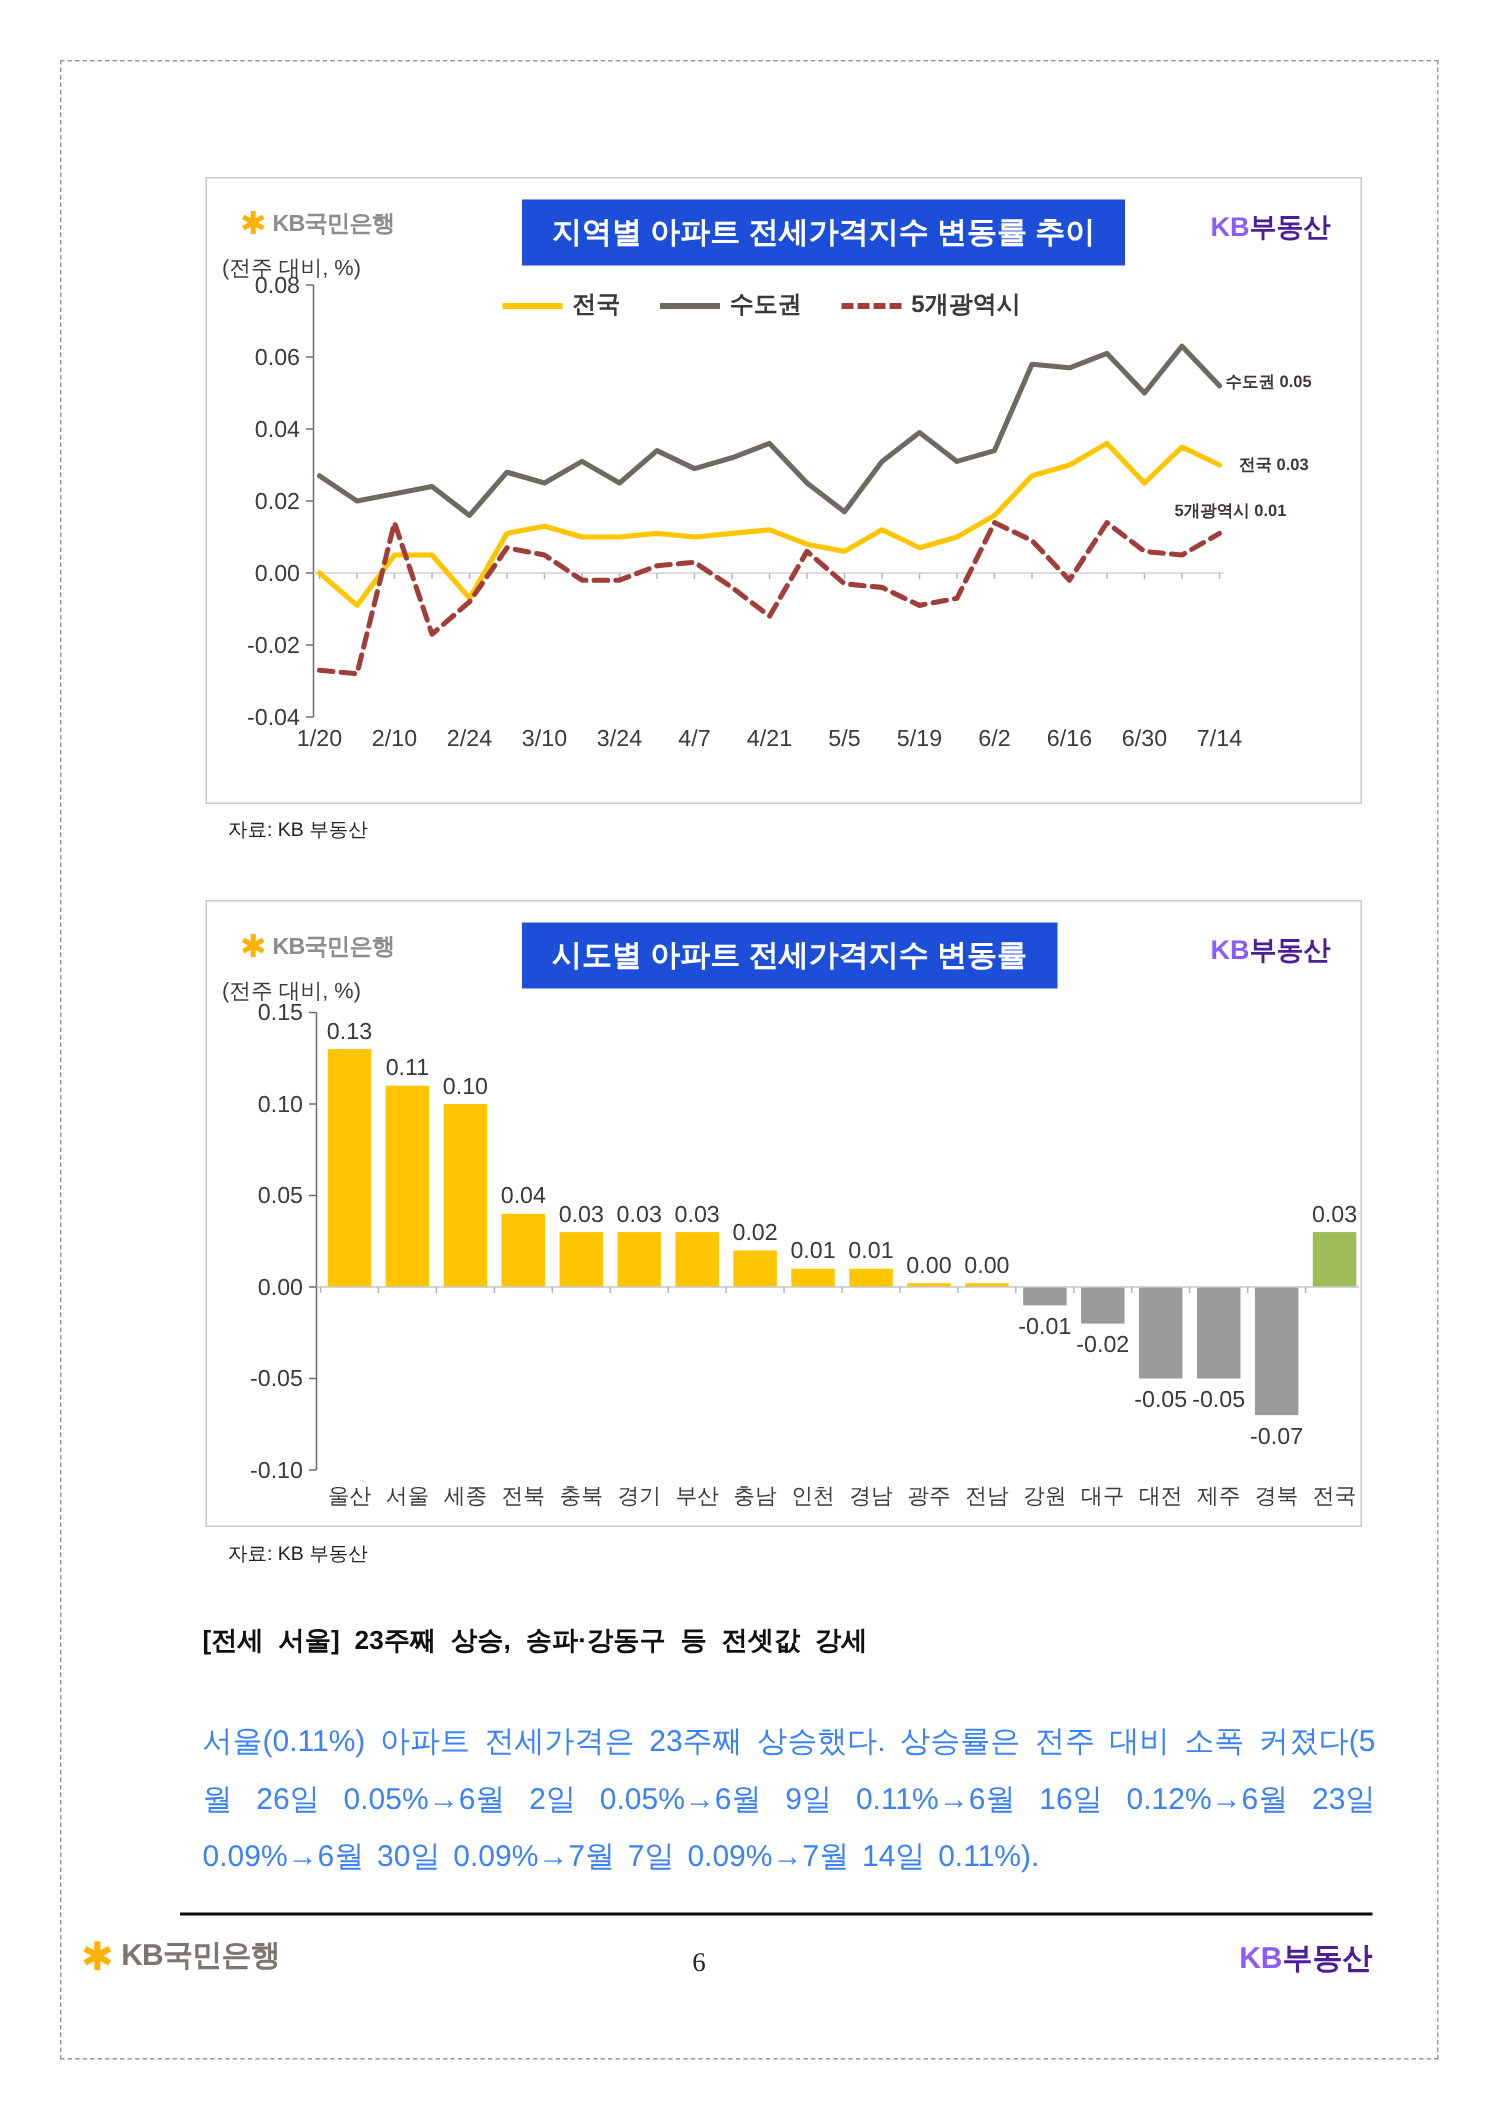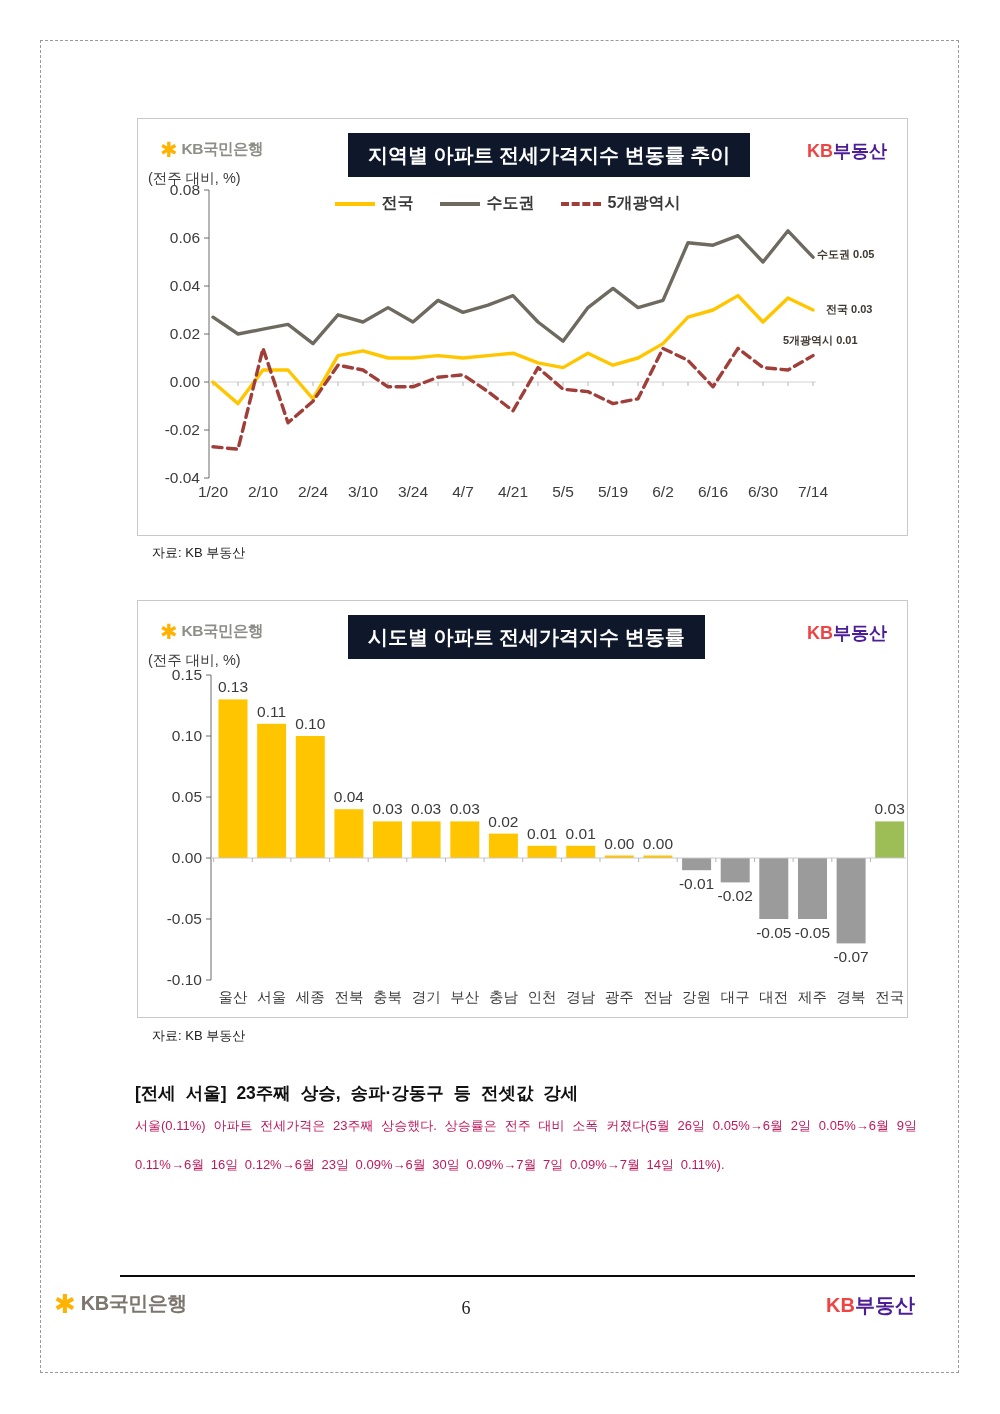--- a/index.html
+++ b/index.html
@@ -11,24 +11,24 @@
 
   .chart-box{position:absolute;left:137px;width:769px;height:416px;border:1px solid #c9c9c9;background:#fff;}
   #chart1{top:118px;}
   #chart2{top:600px;}
 
   .kb-logo{position:absolute;left:22px;top:20px;display:flex;align-items:center;gap:4px;z-index:3;}
   .star{color:#FFB300;font-size:21px;line-height:1;}
   .kb-logo-text{color:#8E8E88;font-size:15.5px;font-weight:bold;letter-spacing:-0.5px;}
 
   .chart-title{position:absolute;left:210px;top:14px;height:44px;line-height:44px;padding:0 20px;
-    background:#0f172a;color:#ffffff;font-size:20px;font-weight:bold;white-space:nowrap;z-index:3;}
+    background:#1d4ed8;color:#ffffff;font-size:20px;font-weight:bold;white-space:nowrap;z-index:3;}
 
   .kb-re{position:absolute;right:20px;top:20px;font-size:18px;font-weight:bold;z-index:3;white-space:nowrap;}
-  .re-kb{color:#ef4444;}
+  .re-kb{color:#8b5cf6;}
   .re-txt{color:#4c1d95;}
 
   .unit{position:absolute;left:10px;top:50px;font-size:14.5px;color:#3C3C3C;z-index:3;}
 
   .legend{position:absolute;left:55px;right:85px;top:74px;display:flex;justify-content:center;gap:26px;align-items:center;z-index:3;}
   .legend-item{display:flex;align-items:center;gap:7px;}
   .swatch{display:inline-block;width:40px;height:0;border-top:4px solid #000;}
   .legend-label{font-size:16px;font-weight:bold;color:#3A3A3A;}
 
   svg.plot{position:absolute;left:0;top:0;z-index:1;}
@@ -40,22 +40,22 @@
   .ann{position:absolute;font-size:11px;font-weight:bold;color:#3E3831;white-space:nowrap;z-index:3;}
   .ann-sudogwon{left:679px;top:128px;}
   .ann-jeonguk{left:688px;top:183px;}
   .ann-5gwang{left:645px;top:214px;}
 
   .caption{position:absolute;left:152px;font-size:13px;color:#222;}
   #caption1{top:544px;}
   #caption2{top:1027px;}
 
   .heading{position:absolute;left:135px;top:1081px;font-size:17.5px;font-weight:bold;color:#111;word-spacing:5px;text-align:right;}
-  .body-text{position:absolute;left:135px;top:1107px;width:782px;font-size:13px;line-height:38.5px;
-    color:#be185d;text-align:justify;word-spacing:3px;}
+  .body-text{position:absolute;left:135px;top:1142px;width:782px;font-size:20px;line-height:38.5px;
+    color:#3b82f6;text-align:justify;word-spacing:3px;}
 
   .footer-line{position:absolute;left:120px;top:1275px;width:795px;height:2px;background:#0a0a0a;}
   .footer-logo-left{position:absolute;left:54px;top:1290px;display:flex;align-items:center;gap:5px;}
   .footer-logo-left .star{font-size:26px;}
   .footer-kb-text{color:#7D766E;font-size:20px;font-weight:bold;letter-spacing:-0.5px;}
   .page-num{position:absolute;left:0;top:1298px;width:932px;text-align:center;
     font-family:"Liberation Serif",serif;font-size:18px;color:#222;}
   .footer-logo-right{position:absolute;right:85px;top:1292px;font-size:20px;font-weight:bold;white-space:nowrap;}
 </style>
 </head>

